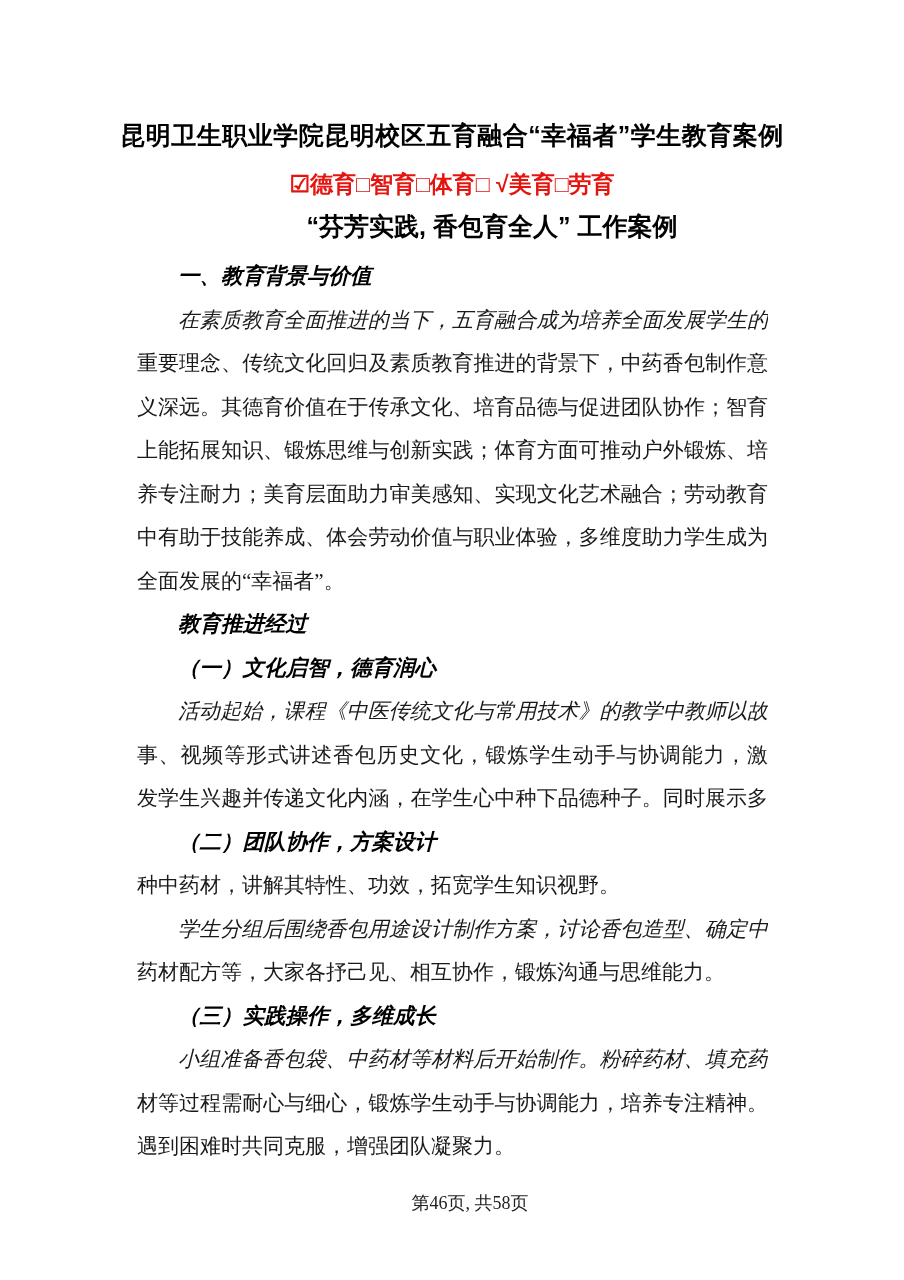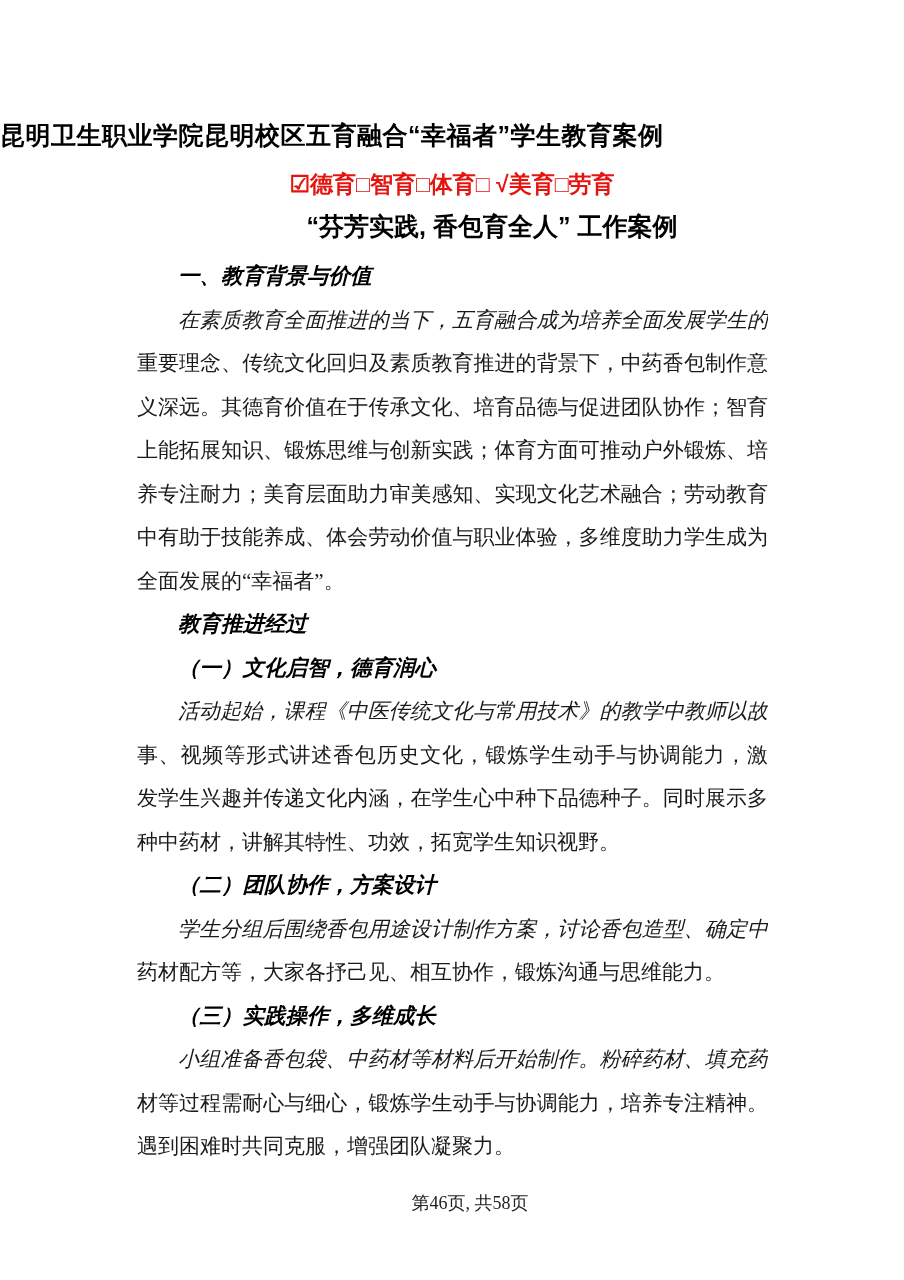--- a/index.html
+++ b/index.html
@@ -10,20 +10,21 @@
     color:#1a1a1a;
     overflow:hidden;
     position:relative;
   }
   .page{
     position:absolute;left:0;top:0;width:904px;height:1280px;background:#ffffff;
   }
   
   .doc-title{
     position:absolute;top:114px;left:0;width:904px;
+    text-align:center;
     font-family:"Liberation Sans", sans-serif;
     font-weight:bold;font-size:25px;line-height:42px;
     color:#000000;
     letter-spacing:0.5px;
     white-space:nowrap;
   }
   .check-line{
     position:absolute;top:163px;left:0;width:904px;
     text-align:center;
     font-family:"Liberation Sans", sans-serif;
@@ -98,23 +99,23 @@
     <div class="ln full">中有助于技能养成、体会劳动价值与职业体验，多维度助力学生成为</div>
     <div class="ln">全面发展的“幸福者”。</div>
 
     <div class="ln hd ind">教育推进经过</div>
 
     <div class="ln hd ind">（一）文化启智，德育润心</div>
 
     <div class="ln ind full">活动起始，课程《中医传统文化与常用技术》的教学中教师以故</div>
     <div class="ln full">事、视频等形式讲述香包历史文化，锻炼学生动手与协调能力，激</div>
     <div class="ln full">发学生兴趣并传递文化内涵，在学生心中种下品德种子。同时展示多</div>
+    <div class="ln hd ind">（二）团队协作，方案设计</div>
+
     <div class="ln">种中药材，讲解其特性、功效，拓宽学生知识视野。</div>
-
-    <div class="ln hd ind">（二）团队协作，方案设计</div>
 
     <div class="ln ind full">学生分组后围绕香包用途设计制作方案，讨论香包造型、确定中</div>
     <div class="ln">药材配方等，大家各抒己见、相互协作，锻炼沟通与思维能力。</div>
 
     <div class="ln hd ind">（三）实践操作，多维成长</div>
 
     <div class="ln ind full">小组准备香包袋、中药材等材料后开始制作。粉碎药材、填充药</div>
     <div class="ln full">材等过程需耐心与细心，锻炼学生动手与协调能力，培养专注精神。</div>
     <div class="ln">遇到困难时共同克服，增强团队凝聚力。</div>
 

